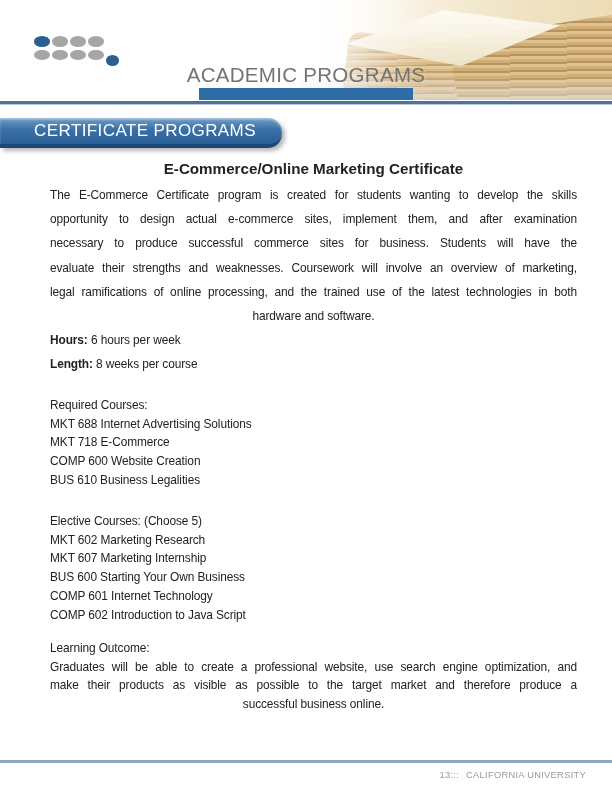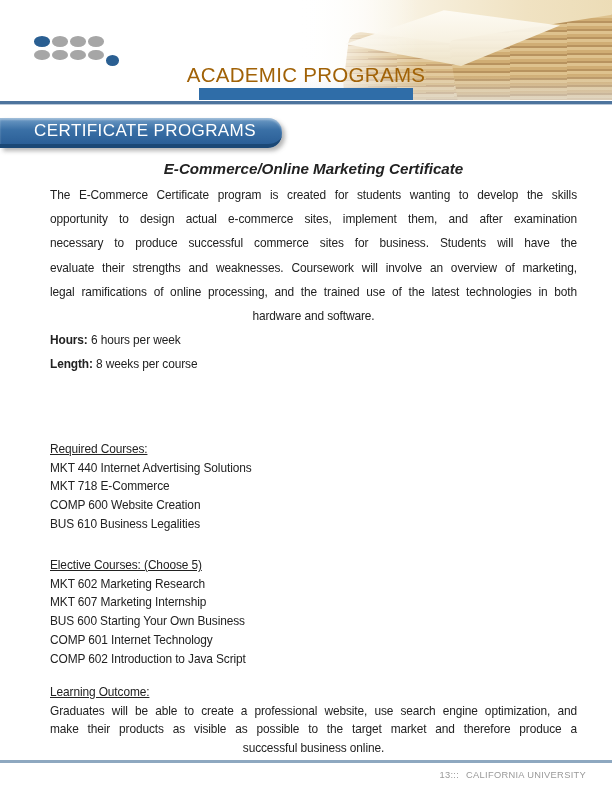--- a/index.html
+++ b/index.html
@@ -39,44 +39,44 @@
   .dot-row{display:flex;gap:2px;height:10.5px;}
   .dot-row.second{margin-top:3px;}
   .dot{width:16px;height:10.5px;border-radius:50%;background:var(--logo-gray);}
   .dot.navy{background:var(--logo-navy);}
   .dot.offset-navy{position:absolute;left:72px;top:19px;width:13px;height:10.5px;
     border-radius:50%;background:var(--logo-navy);}
   .dot-row.second{position:relative;}
 
   
   .academic-title{position:absolute;top:63px;left:0;width:100%;text-align:center;
-    font-size:20.5px;letter-spacing:.3px;color:#a16207;z-index:2;}
+    font-size:20.5px;letter-spacing:.3px;color:#737373;z-index:2;}
   .title-bar{position:absolute;top:88px;left:50%;transform:translateX(-50%);
     width:214px;height:12px;background:var(--title-bar-blue);z-index:2;}
   .header-rule{position:absolute;top:101px;left:0;width:612px;height:2.5px;
     background:var(--rule-blue);border-bottom:1px solid #b9c8d8;z-index:2;}
 
   
   .banner{position:absolute;top:118px;left:0;width:282px;height:26px;z-index:2;
     border-radius:0 14px 14px 0;
     background:linear-gradient(180deg,var(--banner-top) 0%,var(--banner-mid) 45%,var(--banner-bottom) 100%);
     border-bottom:4px solid var(--banner-border);
     box-shadow:3px 3px 4px rgba(90,90,90,.45), inset 0 2px 2px rgba(255,255,255,.35);}
   .banner-label{display:block;text-align:center;padding-left:8px;line-height:26px;
     color:#ffffff;font-size:17px;letter-spacing:.4px;}
 
   
   .section{position:absolute;left:50px;width:527px;font-size:11.9px;
     letter-spacing:-.1px;color:var(--body-text);z-index:2;}
   .cert-title{position:absolute;top:160px;left:50px;width:527px;text-align:center;
-    font-weight:bold;font-size:15.2px;letter-spacing:0;z-index:2;font-style:italic;}
+    font-weight:bold;font-size:15.2px;letter-spacing:0;z-index:2;}
   .intro{top:183px;line-height:24.2px;}
   .list-section{line-height:18.7px;}
   .required{top:396px;} .elective{top:512px;} .outcome{top:639px;}
-  .sec-heading{text-decoration:underline;margin-top:44px;}
+  .sec-heading{}
   .jline{text-align:justify;text-align-last:justify;}
   .pline{text-align:center;}
   .bold{font-weight:bold;}
 
   
   .footer-rule{position:absolute;top:760px;left:0;width:612px;height:2.5px;
     background:var(--footer-line-blue);z-index:2;}
   .footer-text{position:absolute;top:770px;right:26px;font-size:9.3px;
     letter-spacing:.3px;color:var(--footer-text-gray);z-index:2;}
   .footer-text .gap{display:inline-block;width:7px;}
@@ -136,21 +136,21 @@
     </div>
     <div>
       <span class="bold">Length:</span>
       <span>8 weeks per course</span>
     </div>
   </div>
 
   <div class="section list-section required">
     <div class="sec-heading">Required Courses:</div>
     <div>
-        <div class="">MKT 440 Internet Advertising Solutions</div>
+        <div class="">MKT 688 Internet Advertising Solutions</div>
         <div class="">MKT 718 E-Commerce</div>
         <div class="">COMP 600 Website Creation</div>
         <div class="">BUS 610 Business Legalities</div>
       </div>
   </div>
 
   <div class="section list-section elective">
     <div class="sec-heading">Elective Courses: (Choose 5)</div>
     <div>
         <div class="">MKT 602 Marketing Research</div>

